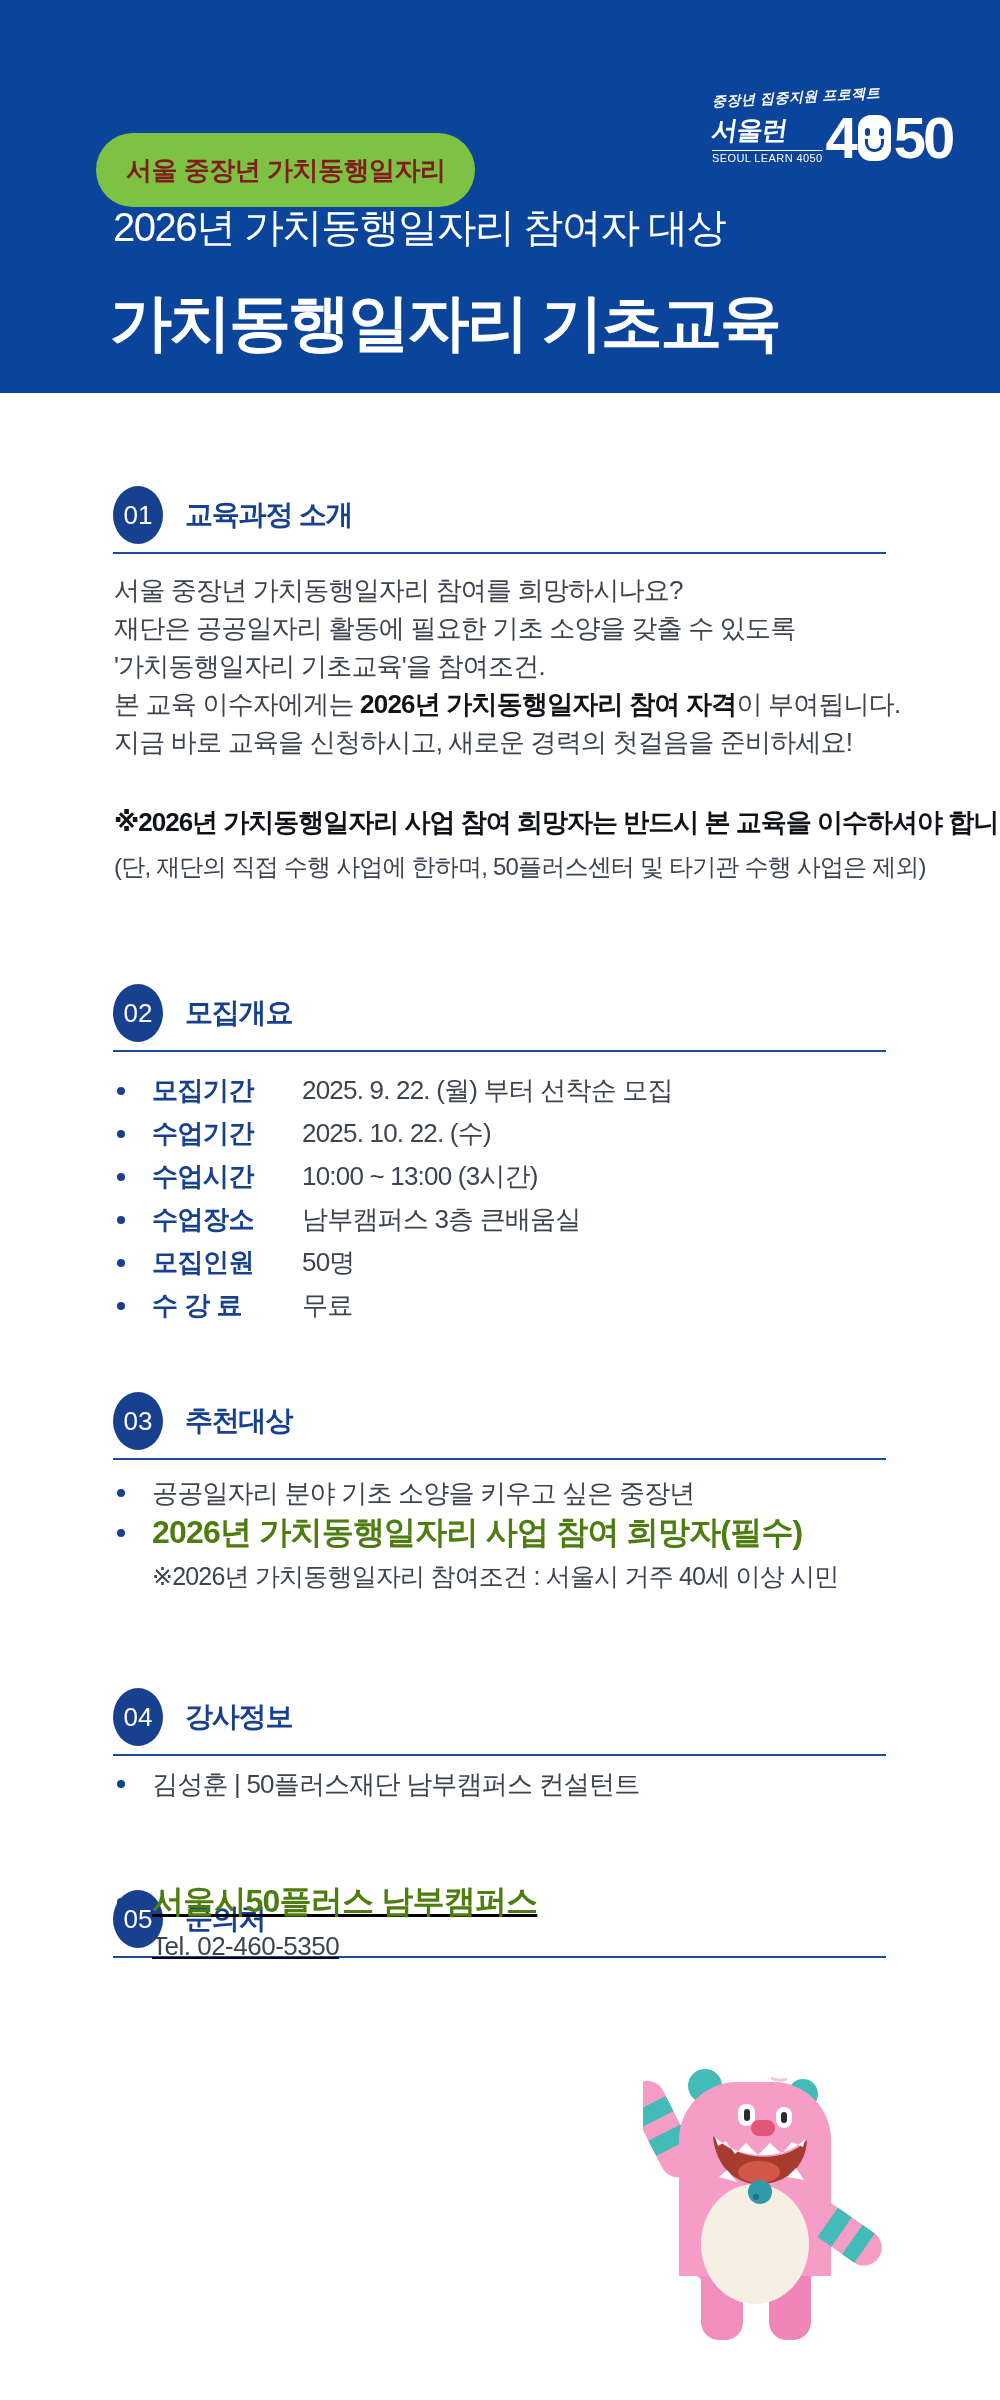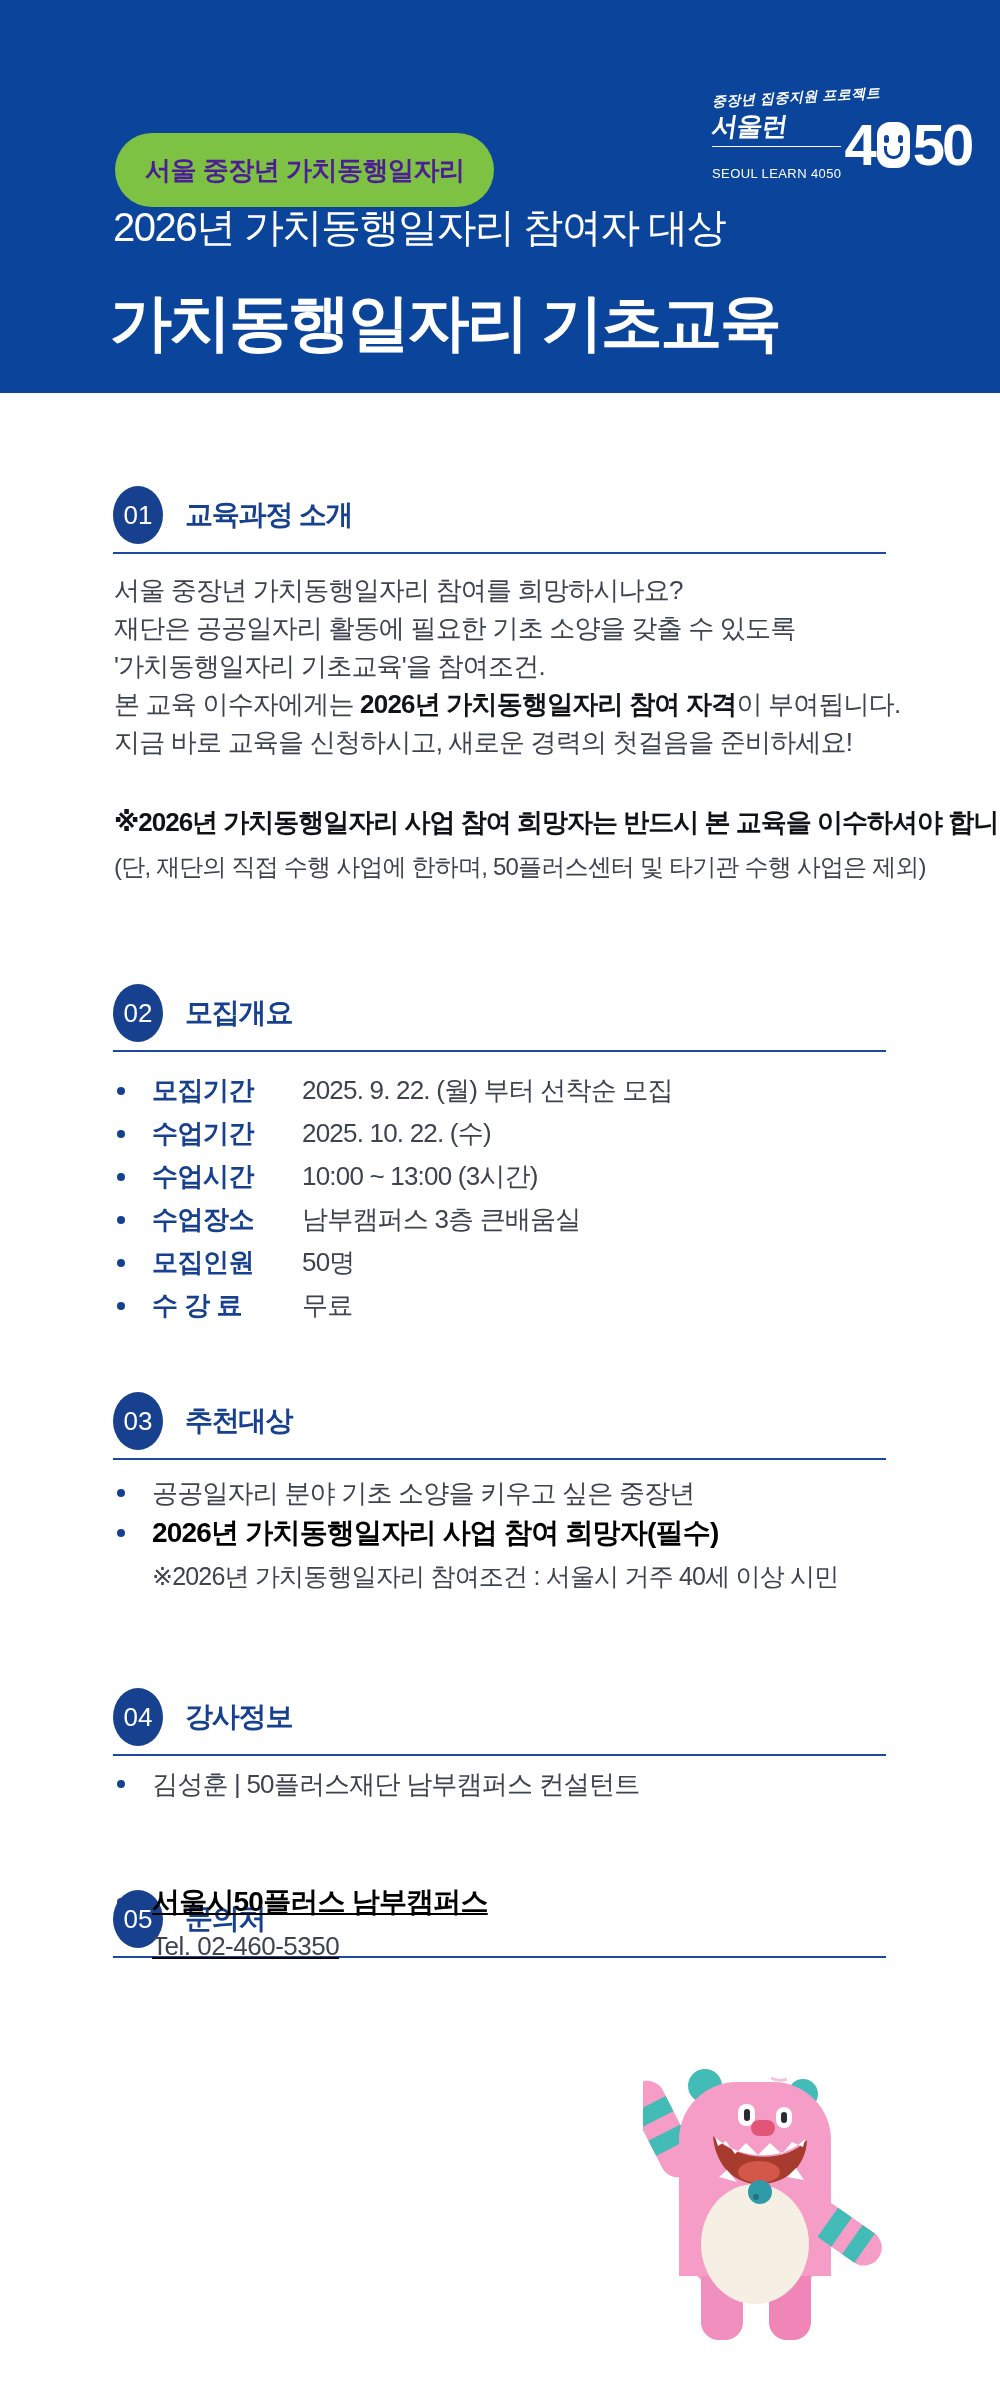--- a/index.html
+++ b/index.html
@@ -3,31 +3,31 @@
 <meta charset="utf-8">
 <style>
   html,body{margin:0;padding:0;background:#ffffff;}
   .page{
     position:relative;width:1000px;height:2400px;background:#ffffff;overflow:hidden;
     font-family:"Liberation Sans","DejaVu Sans",sans-serif;
   }
   
   .header{position:absolute;left:0;top:0;width:1000px;height:393px;background:#0b459b;}
   .pill{
-    position:absolute;left:115px;top:133px;height:74px;line-height:74px;
+    position:absolute;left:96px;top:133px;height:74px;line-height:74px;
     padding:0 30px;background:#7dc242;border-radius:38px;
-    color:#4c1d95;font-size:26px;font-weight:bold;letter-spacing:-0.5px;white-space:nowrap;
+    color:#7f1d1d;font-size:26px;font-weight:bold;letter-spacing:-0.5px;white-space:nowrap;
   }
   .logo{position:absolute;left:712px;top:88px;width:200px;color:#ffffff;}
   .logo-tagline{font-size:14px;font-style:italic;font-weight:bold;letter-spacing:0.5px;
     transform:rotate(-3deg);white-space:nowrap;}
   .logo-row{display:flex;align-items:center;margin-top:3px;}
   .logo-brand{display:flex;flex-direction:column;margin-right:3px;}
   .logo-brand-name{font-size:26px;font-weight:bold;transform:skewX(-8deg);letter-spacing:-1px;white-space:nowrap;}
-  .logo-brand-caption{font-size:13px;border-top:1.5px solid #ffffff;margin-top:2px;padding-top:19px;
+  .logo-brand-caption{font-size:11px;border-top:1.5px solid #ffffff;margin-top:2px;padding-top:1px;
     letter-spacing:0.4px;white-space:nowrap;}
   .logo-number{display:flex;align-items:center;font-size:58px;font-weight:900;letter-spacing:-3px;line-height:1;}
   .zero-face{width:33px;height:46px;background:#ffffff;border-radius:13px;position:relative;
     display:inline-block;margin:0 3px;}
   .zero-face .eye{position:absolute;width:5px;height:8px;border-radius:3px;background:#0b459b;top:13px;}
   .zero-face .eye.l{left:7px;} .zero-face .eye.r{right:7px;}
   .zero-face .smile{position:absolute;left:7px;right:7px;bottom:9px;height:10px;
     border:3px solid #0b459b;border-top:none;border-radius:0 0 9px 9px;}
   .h-subtitle{position:absolute;left:113px;top:200px;font-size:40px;font-weight:500;
     color:#ffffff;letter-spacing:-1.5px;white-space:nowrap;}
@@ -49,21 +49,21 @@
   
   .olist{position:absolute;left:113px;top:1069px;}
   .orow{display:flex;align-items:center;height:43px;white-space:nowrap;}
   .dot{width:8px;height:8px;border-radius:50%;background:#17418f;margin-left:4px;flex:0 0 auto;}
   .olabel{margin-left:27px;width:112px;font-size:26px;font-weight:bold;color:#17418f;letter-spacing:-0.5px;flex:0 0 auto;}
   .ovalue{margin-left:38px;font-size:26px;color:#3d434f;letter-spacing:-0.8px;}
   
   .blist{position:absolute;left:113px;white-space:nowrap;}
   .brow{display:flex;align-items:center;height:40px;}
   .btext{margin-left:27px;font-size:26px;color:#3d434f;letter-spacing:-0.8px;}
-  .btext.strong{font-weight:bold;color:#000000;font-size:28px;}
+  .btext.strong{font-weight:bold;color:#4d7c0f;font-size:32px;}
   .bnote{margin-left:39px;margin-top:4px;font-size:25px;color:#3d434f;letter-spacing:-0.8px;height:38px;
     display:flex;align-items:center;}
   .tel{margin-left:39px;margin-top:5px;font-size:26px;color:#3d434f;letter-spacing:-0.5px;height:38px;
     display:flex;align-items:center;}
   
   .mascot{position:absolute;left:643px;top:2056px;}
 </style>
 </head>
 <body>
 

